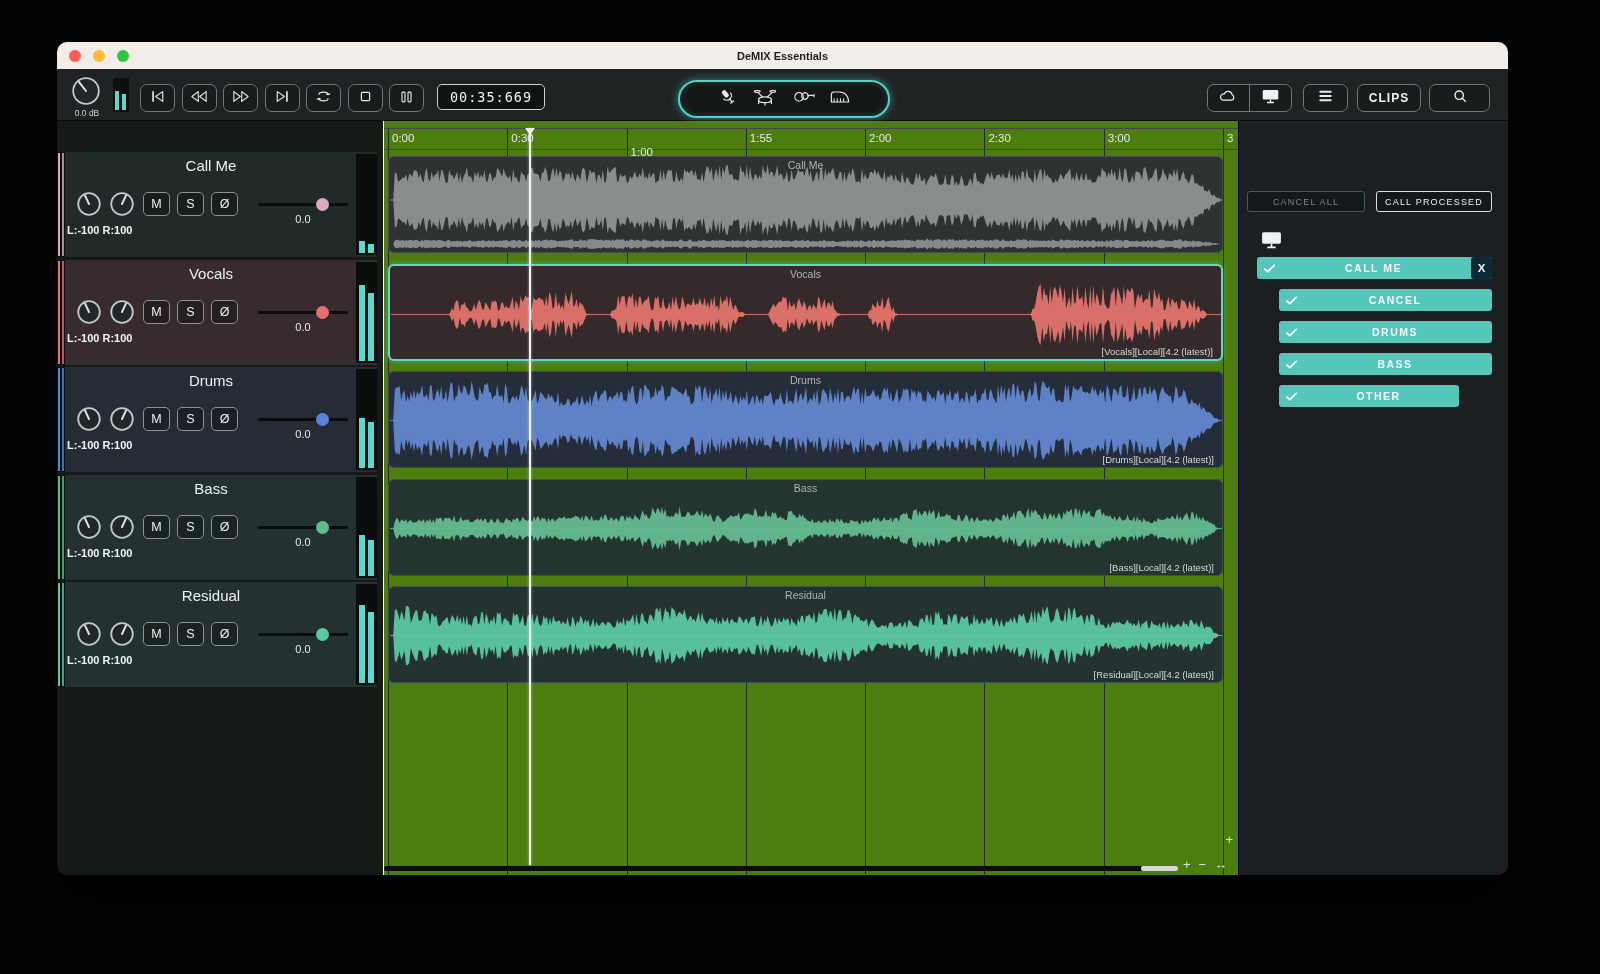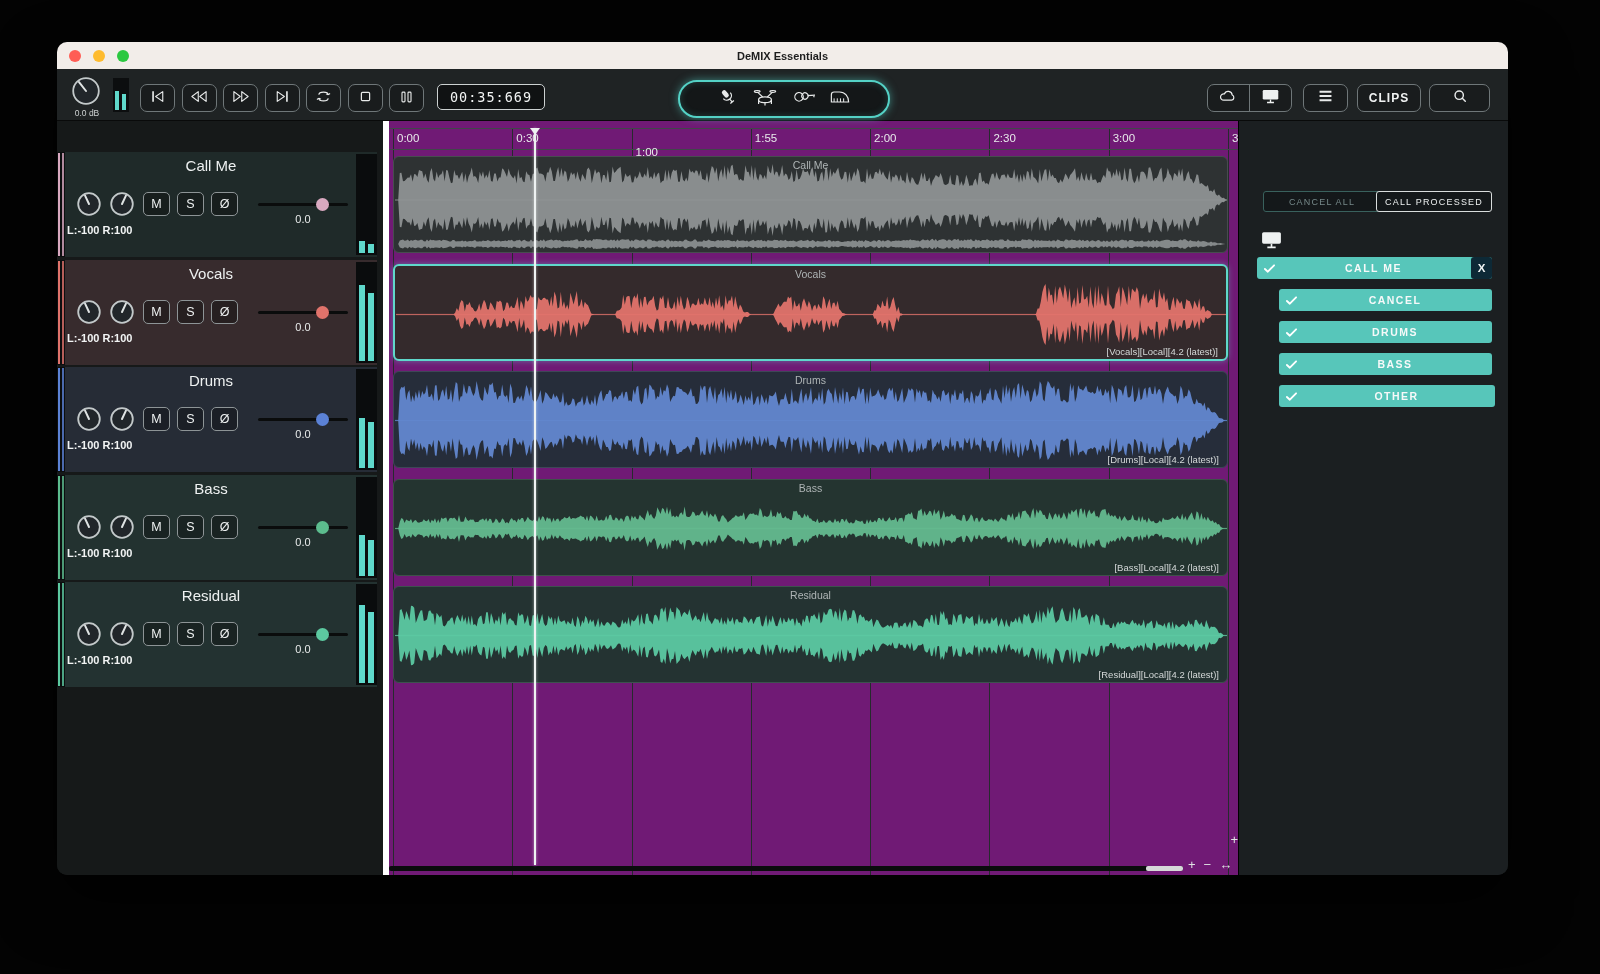--- a/index.html
+++ b/index.html
@@ -39,40 +39,40 @@
   .msq{position:absolute;left:83px;top:40px;display:flex;gap:7px}
   .mbtn{width:27px;height:24px;border:1.3px solid #8d9496;border-radius:5px;background:rgba(8,10,10,.35);color:#eef1f1;font-size:12.5px;display:flex;align-items:center;justify-content:center;box-sizing:border-box;padding:0}
   .pan{position:absolute;left:7px;top:72px;font-size:11px;font-weight:700;color:#f2f4f4}
   .sl-track{position:absolute;left:198px;top:51px;width:90px;height:3px;background:#0a0c0c;border-radius:2px}
   .sl-thumb{position:absolute;top:-5.5px;width:13px;height:13px;border-radius:50%}
   .sl-val{position:absolute;left:198px;top:61px;width:90px;text-align:center;font-size:11px;color:#e8ebeb}
   .hmeter{position:absolute;right:0;top:2px;width:21px;bottom:2px;background:#0a0c0d}
   .hmeter .mb{position:absolute;bottom:2px;width:6px;background:#5fd8cb}
   .mb.l{left:3px}.mb.r{left:12px}
   
-  .timeline{position:absolute;left:326px;top:78px;width:855px;bottom:0;background:#701a75;border-left:6px solid #ffffff;overflow:hidden}
+  .timeline{position:absolute;left:326px;top:78px;width:855px;bottom:0;background:#4d7c0f;border-left:1px solid #ffffff;overflow:hidden}
   .grid{position:absolute;top:8px;bottom:0;width:1px;background:#262b2d}
   .ruler{position:absolute;left:0;right:0;top:8px;height:22px;border-top:1px solid #41474a;border-bottom:1px solid #41474a;box-sizing:border-box}
   .tick-label{position:absolute;top:3px;font-size:11.5px;color:#e8ebeb;white-space:nowrap}
   .clip{position:absolute;left:4px;width:835px;height:97px;border-radius:6px;box-sizing:border-box;overflow:hidden}
   .wave{position:absolute;left:1px;top:1px}
   .clip-label{position:absolute;top:2px;left:0;right:0;text-align:center;font-size:10.5px;color:#aeb4b5;z-index:2}
   .clip-tag{position:absolute;bottom:2px;right:8px;font-size:9.5px;color:#d5d9d9;z-index:2}
   .playhead{position:absolute;left:145px;top:8px;width:1.6px;height:737px;background:#eef2f2;z-index:6;box-shadow:0 0 3px rgba(255,255,255,.6)}
   .ph-cap{position:absolute;left:141px;top:8px;width:0;height:0;border-left:5px solid transparent;border-right:5px solid transparent;border-top:7px solid #eef2f2;z-index:7}
   .hscroll-track{position:absolute;left:0;top:746px;width:794px;height:5px;background:#0a0c0d;border-radius:2px}
   .hscroll-thumb{position:absolute;left:757px;top:746px;width:37px;height:5px;background:#d6d9d9;border-radius:2px;z-index:2}
   .scroll-icons{position:absolute;left:799px;top:737px;display:flex;gap:8px;color:#dfe3e3;font-size:13px;z-index:2}
   .scroll-icons span{cursor:default}
   .vzoom{position:absolute;right:6px;top:712px;color:#dfe3e3;font-size:13px;z-index:2}
   
   .queue{position:absolute;left:1181px;top:78px;width:270px;bottom:0;background:#1b1f21;border-left:1px solid #000}
   .q-title{position:absolute;top:18px;left:0;right:0;text-align:center;font-size:21px;letter-spacing:6px;color:#f2f5f5;font-weight:400}
   .q-btn{position:absolute;top:71px;height:21px;border-radius:3px;font-size:9px;letter-spacing:1.2px;display:flex;align-items:center;justify-content:center;box-sizing:border-box;background:#14181a}
-  .q-cancel{left:24px;width:118px;border:1.2px solid #39615d;color:#76898a}
+  .q-cancel{left:8px;width:118px;border:1.2px solid #39615d;color:#76898a}
   .q-clear{left:137px;width:116px;border:1.2px solid #d9dddd;color:#eef1f1}
   .q-monitor{position:absolute;left:21px;top:110px}
   .q-item{position:absolute;height:22px;background:#57c6ba;border-radius:3px;display:flex;align-items:center;box-sizing:border-box}
   .q-check{margin-left:6px;display:flex;align-items:center}
   .q-label{flex:1;text-align:center;font-size:10.5px;font-weight:700;letter-spacing:1.5px;color:#f6f9f9}
   .q-x{width:21px;height:22px;background:#0d2936;border-radius:3px;color:#eef2f2;font-size:11.5px;font-weight:700;display:flex;align-items:center;justify-content:center;flex:0 0 21px;cursor:default}
 </style>
 </head>
 <body>
 
@@ -451,21 +451,21 @@
           <span class="q-label">DRUMS</span>
         </div>
         <div class="q-item" style="background: rgb(87, 198, 186); left: 40px; width: 213px; top: 233px;">
           <span class="q-check">
             <svg viewBox="0 0 14 12" width="13" height="11">
               <path d="M2 6.5 L5.2 9.5 L12 2.5" fill="none" stroke="#ffffff" stroke-width="2" stroke-linecap="round" stroke-linejoin="round"></path>
             </svg>
           </span>
           <span class="q-label">BASS</span>
         </div>
-        <div class="q-item" style="background: rgb(87, 198, 186); left: 40px; width: 216px; top: 265px;">
+        <div class="q-item" style="background: rgb(87, 198, 186); left: 40px; width: 180px; top: 265px;">
           <span class="q-check">
             <svg viewBox="0 0 14 12" width="13" height="11">
               <path d="M2 6.5 L5.2 9.5 L12 2.5" fill="none" stroke="#ffffff" stroke-width="2" stroke-linecap="round" stroke-linejoin="round"></path>
             </svg>
           </span>
           <span class="q-label">OTHER</span>
         </div>
       </div>
   </div>
 

